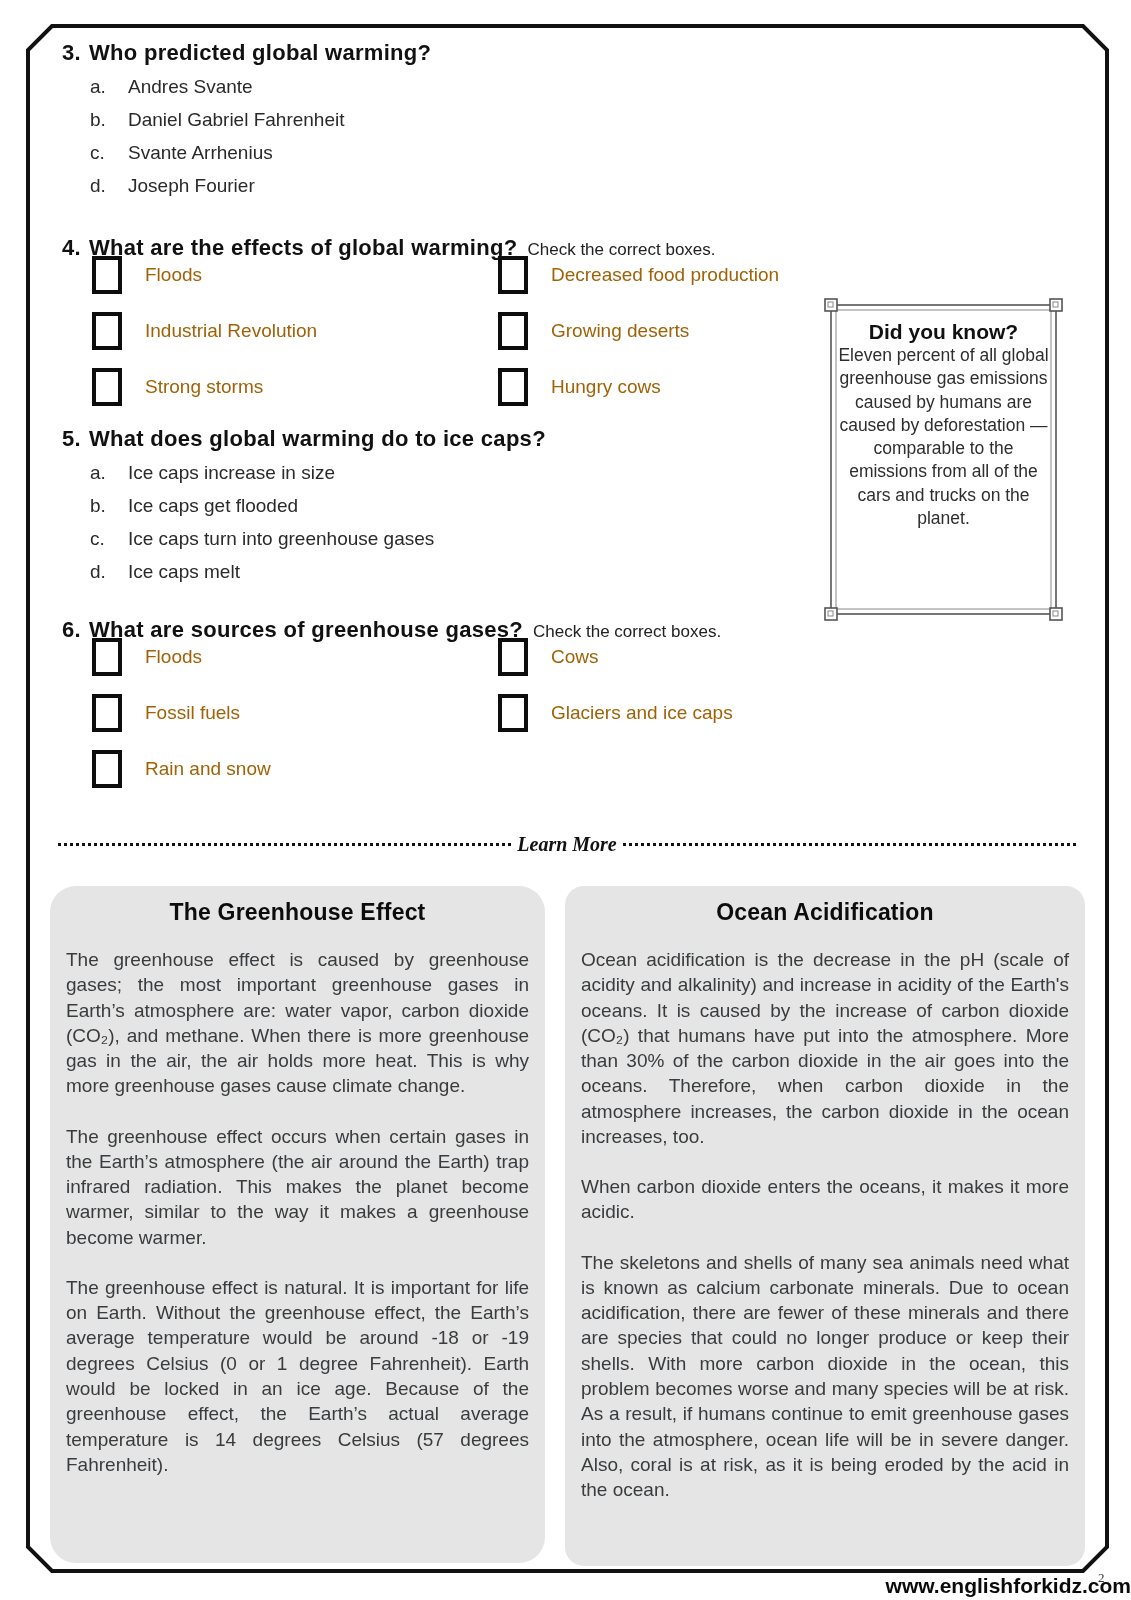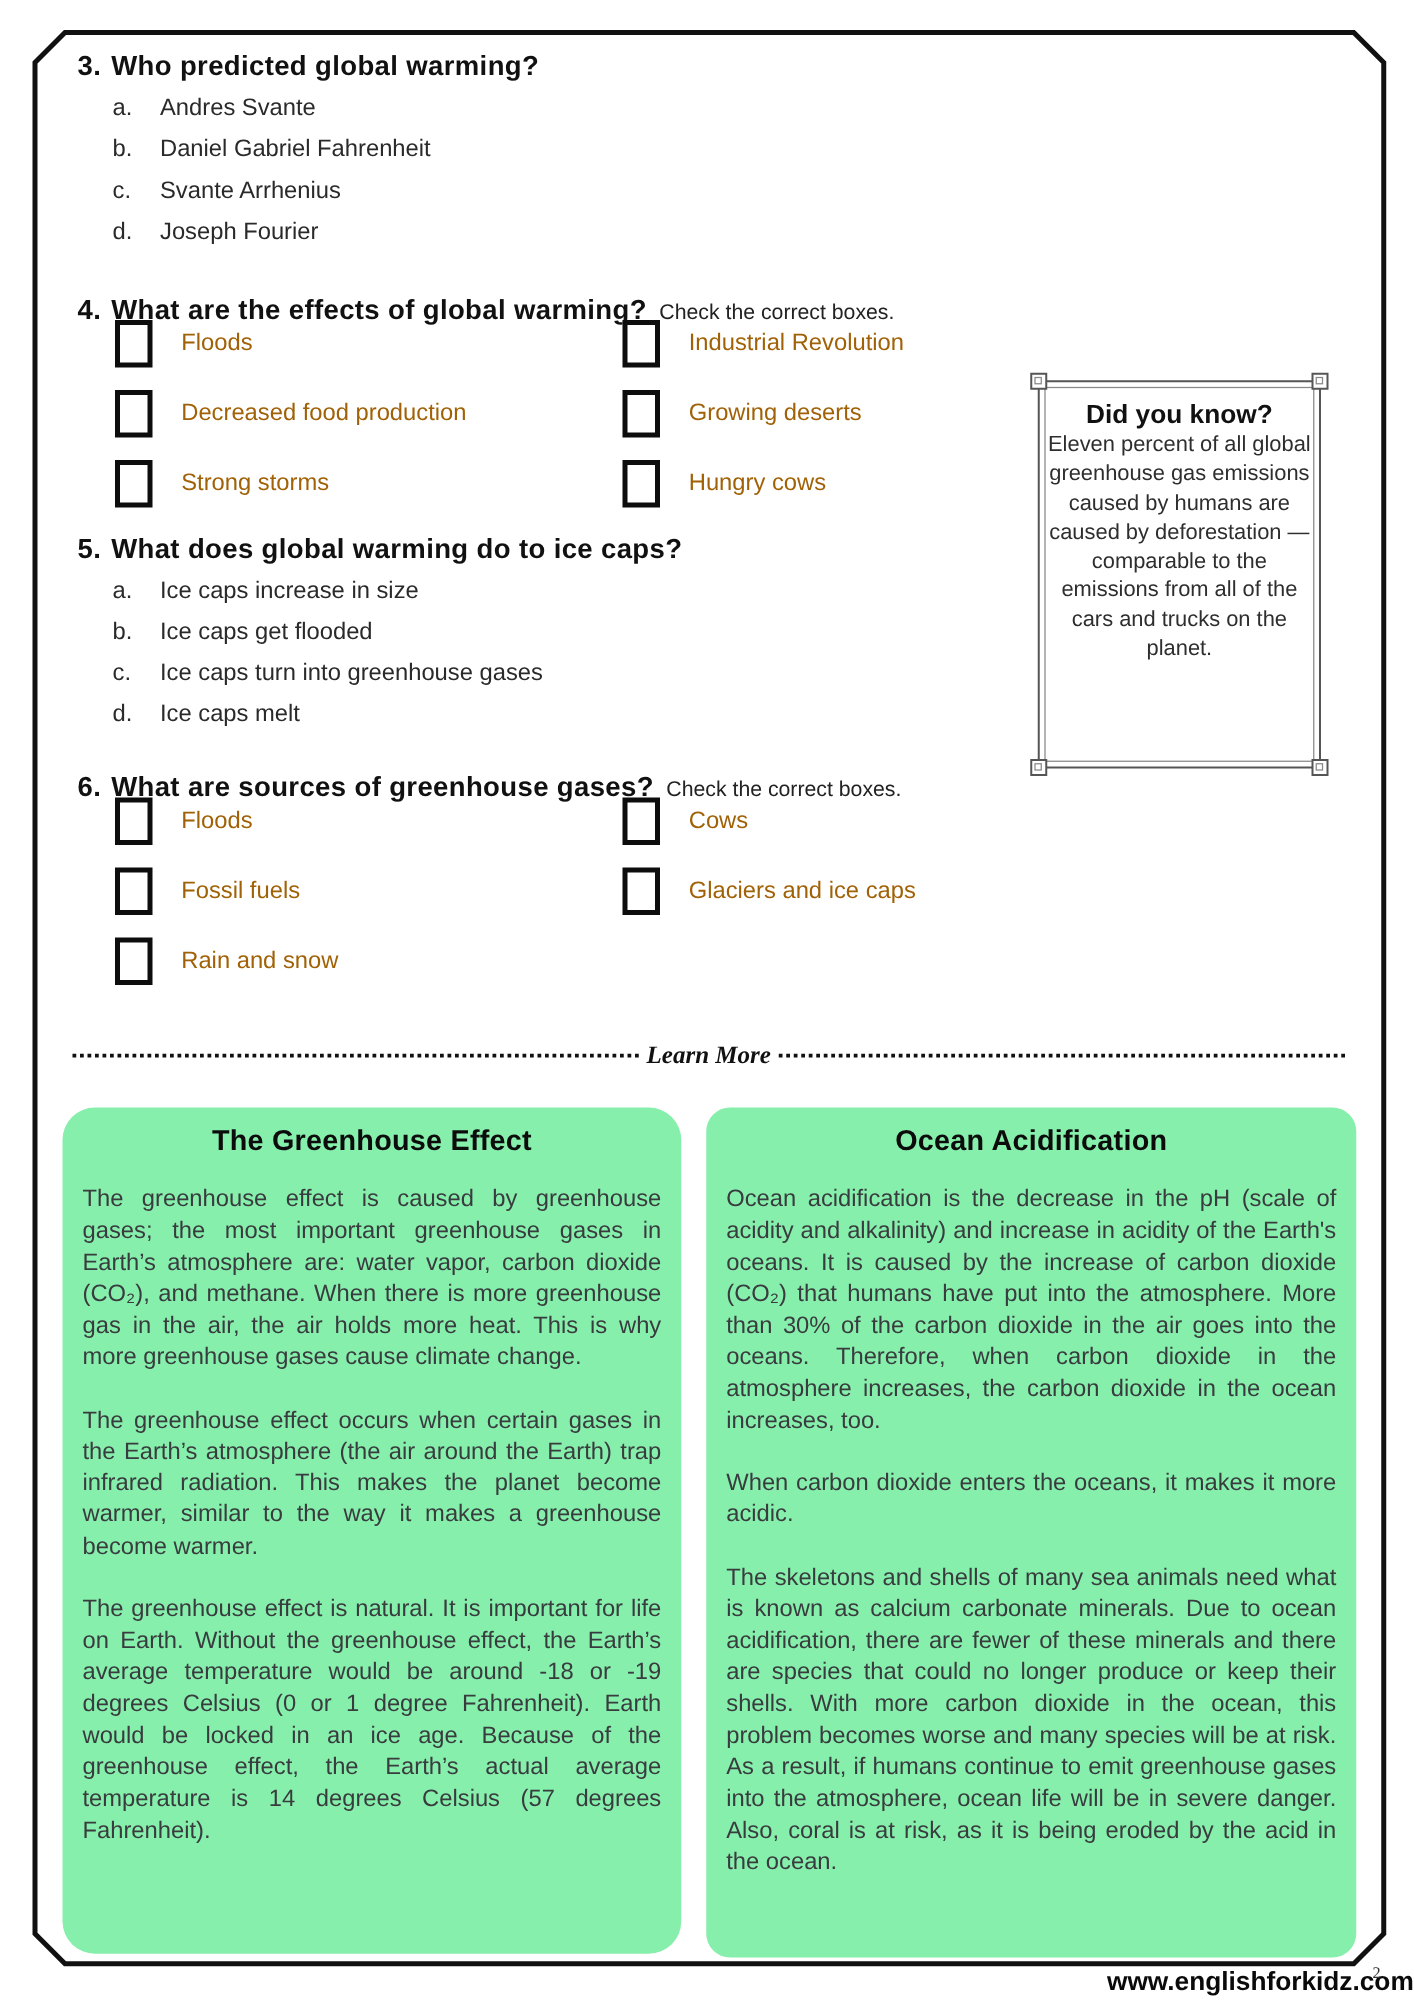--- a/index.html
+++ b/index.html
@@ -35,21 +35,21 @@
   #dyk .dyk-title { font-weight:bold; font-size:21px; color:#111; }
   #dyk .dyk-text  { font-size:17.5px; line-height:1.33; color:#2e2e2e; }
 
   
   #divider { width:1018px; display:flex; align-items:center; }
   .dots { flex:1 1 auto; border-top:3.5px dotted #111; height:0; }
   .divider-label { font-family:"Liberation Serif", serif; font-style:italic; font-weight:600;
                    font-size:20px; color:#111; margin:0 6px; white-space:nowrap; }
 
   
-  .article { background:#86efac; border-radius:26px; overflow:hidden; }
+  .article { background:#e5e5e5; border-radius:26px; overflow:hidden; }
   .art-head { text-align:center; font-weight:bold; font-size:23px; letter-spacing:.2px;
               color:#0c0c0c; padding-top:13px; }
   .art-body { padding:21px 16px 0; font-size:19px; line-height:1.33; color:#393c3e;
               text-align:justify; }
   .art-body p { margin-bottom:25px; }
 
   
   #footer { left:0; top:1574px; width:1131px; text-align:right;
             font-weight:bold; font-size:21px; color:#0a0a0a; }
   #page-num { left:1098px; top:1570px; font-family:"Liberation Serif", serif;
@@ -93,25 +93,25 @@
   <span class="q-hint">Check the correct boxes.</span>
 </div>
 
 <div class="abs cb-grid" style="left:92px; top:256px;">
   <div class="cb-item">
     <div class="cb-box"></div>
     <span class="cb-label">Floods</span>
   </div>
   <div class="cb-item">
     <div class="cb-box"></div>
+    <span class="cb-label">Decreased food production</span>
+  </div>
+  <div class="cb-item">
+    <div class="cb-box"></div>
     <span class="cb-label">Industrial Revolution</span>
-  </div>
-  <div class="cb-item">
-    <div class="cb-box"></div>
-    <span class="cb-label">Decreased food production</span>
   </div>
   <div class="cb-item">
     <div class="cb-box"></div>
     <span class="cb-label">Growing deserts</span>
   </div>
   <div class="cb-item">
     <div class="cb-box"></div>
     <span class="cb-label">Strong storms</span>
   </div>
   <div class="cb-item">

